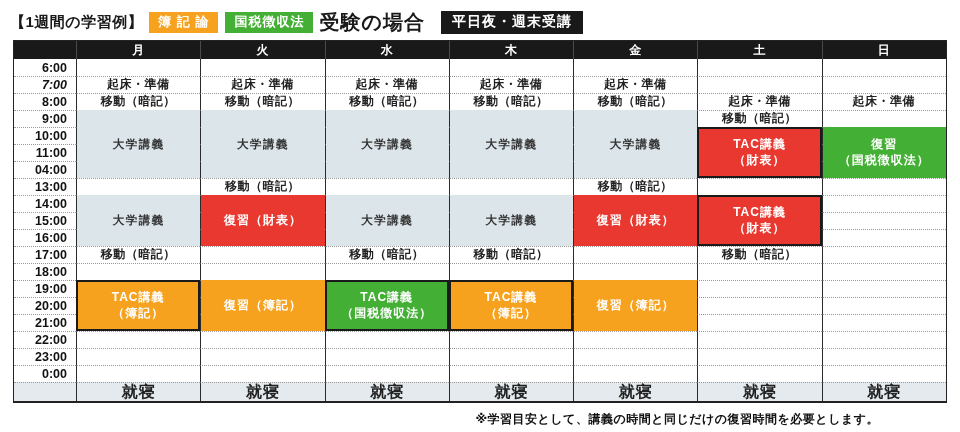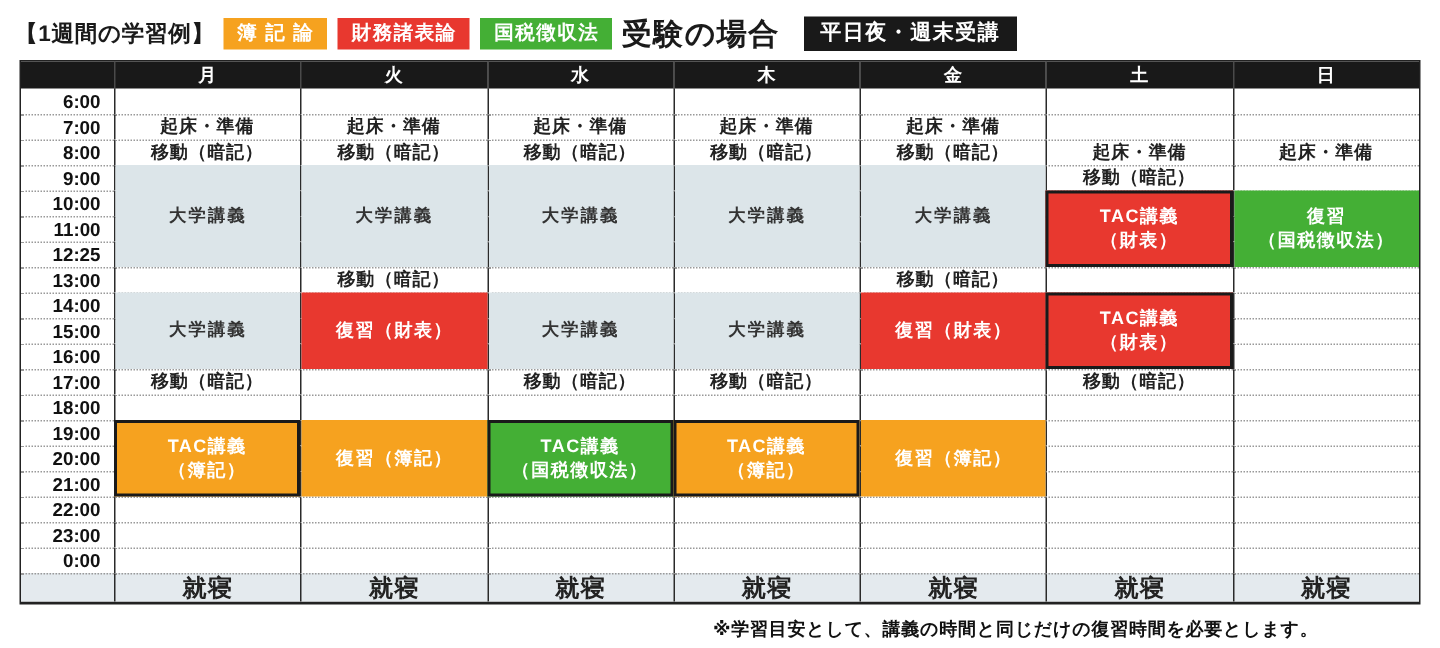--- a/index.html
+++ b/index.html
@@ -80,43 +80,42 @@
 </style>
 </head>
 <body>
 
 <div class="page">
 
   <div class="title-row">
     <span class="t-prefix">【1週間の学習例】</span>
     <span class="badges">
         <span class="badge" style="background: rgb(246, 162, 31);">簿 記 論</span>
-        <span class="badge" style="background: rgb(232, 56, 47);">財務諸表論</span>
         <span class="badge" style="background: rgb(68, 175, 53);">国税徴収法</span>
       </span>
     <span class="t-main">受験の場合</span>
     <span class="mode-badge">平日夜・週末受講</span>
   </div>
 
   <div class="schedule">
       <div class="h-cell corner" style="grid-area: 1 / 1;"></div>
       <div class="h-cell" style="grid-area: 1 / 2;">月</div>
       <div class="h-cell" style="grid-area: 1 / 3;">火</div>
       <div class="h-cell" style="grid-area: 1 / 4;">水</div>
       <div class="h-cell" style="grid-area: 1 / 5;">木</div>
       <div class="h-cell" style="grid-area: 1 / 6;">金</div>
       <div class="h-cell" style="grid-area: 1 / 7;">土</div>
       <div class="h-cell" style="grid-area: 1 / 8;">日</div>
       <div class="time-cell" style="grid-area: 2 / 1;">6:00</div>
-      <div class="time-cell bt" style="grid-area: 3 / 1;">7:00</div>
+      <div class="time-cell bt" style="grid-area: 3 / 1; font-style: italic;">7:00</div>
       <div class="time-cell bt" style="grid-area: 4 / 1;">8:00</div>
       <div class="time-cell bt" style="grid-area: 5 / 1;">9:00</div>
       <div class="time-cell bt" style="grid-area: 6 / 1;">10:00</div>
       <div class="time-cell bt" style="grid-area: 7 / 1;">11:00</div>
-      <div class="time-cell bt" style="grid-area: 8 / 1;">12:25</div>
+      <div class="time-cell bt" style="grid-area: 8 / 1;">04:00</div>
       <div class="time-cell bt" style="grid-area: 9 / 1;">13:00</div>
       <div class="time-cell bt" style="grid-area: 10 / 1;">14:00</div>
       <div class="time-cell bt" style="grid-area: 11 / 1;">15:00</div>
       <div class="time-cell bt" style="grid-area: 12 / 1;">16:00</div>
       <div class="time-cell bt" style="grid-area: 13 / 1;">17:00</div>
       <div class="time-cell bt" style="grid-area: 14 / 1;">18:00</div>
       <div class="time-cell bt" style="grid-area: 15 / 1;">19:00</div>
       <div class="time-cell bt" style="grid-area: 16 / 1;">20:00</div>
       <div class="time-cell bt" style="grid-area: 17 / 1;">21:00</div>
       <div class="time-cell bt" style="grid-area: 18 / 1;">22:00</div>

